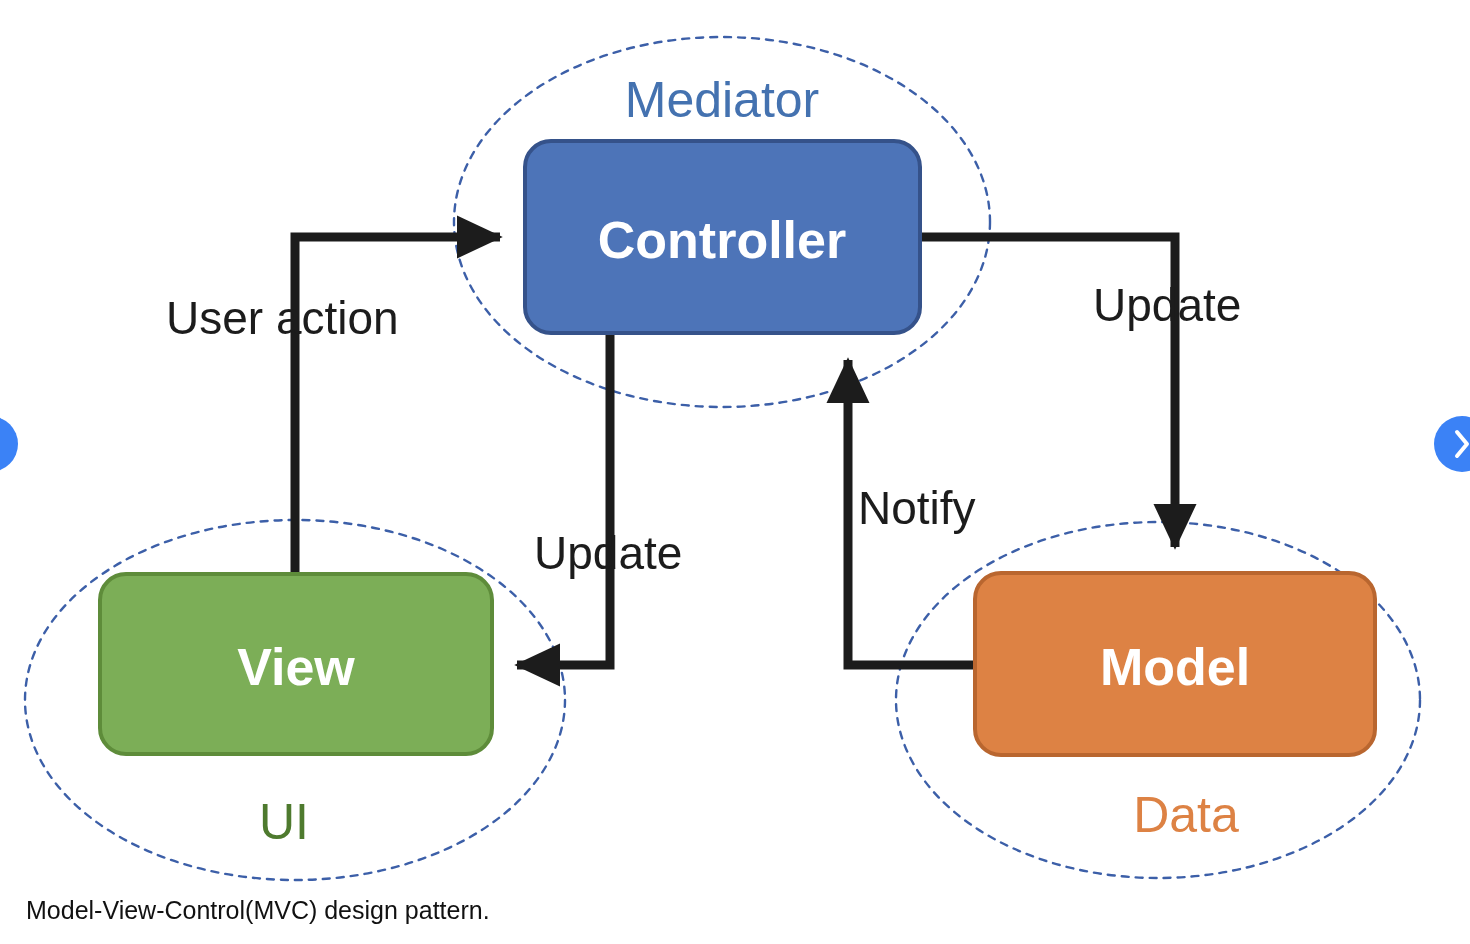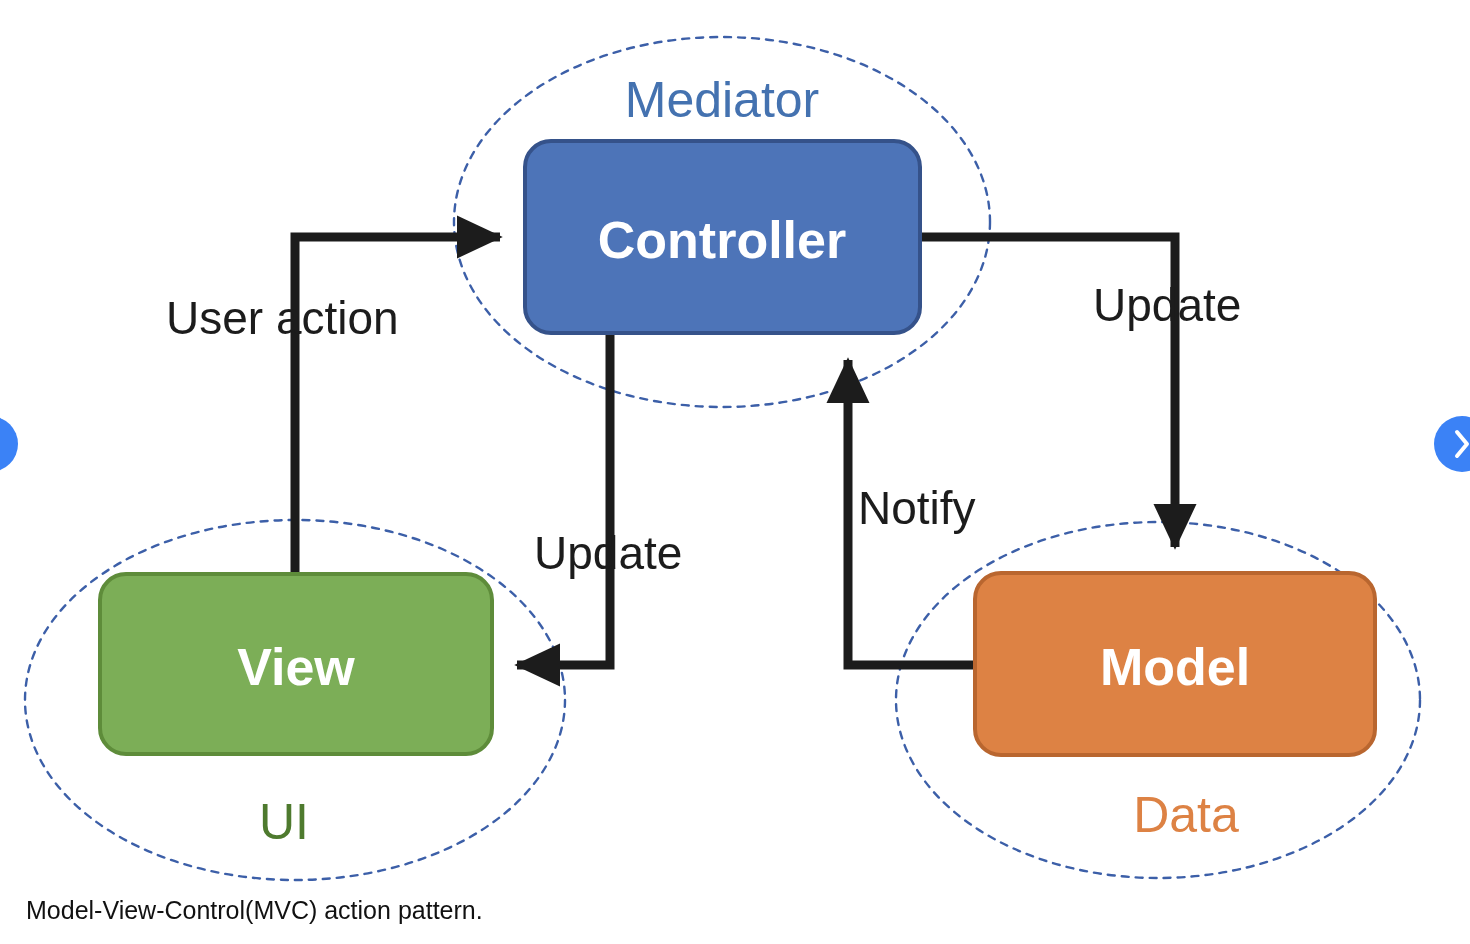--- a/index.html
+++ b/index.html
@@ -130,21 +130,21 @@
 
     <g>
       <text class="edge-label" x="166" y="318">User action</text>
       <text class="edge-label" x="534" y="553">Update</text>
       <text class="edge-label" x="1093" y="305">Update</text>
       <text class="edge-label" x="858" y="508">Notify</text>
     </g>
 
   </svg>
 
-  <div class="caption">Model-View-Control(MVC) action pattern.</div>
+  <div class="caption">Model-View-Control(MVC) design pattern.</div>
 
   <div class="nav-btn left">
     <svg width="22" height="30" viewBox="0 0 22 30">
       <path d="M16 3 L6 15 L16 27" fill="none" stroke="#ffffff" stroke-width="4" stroke-linecap="round" stroke-linejoin="round"></path>
     </svg>
   </div>
 
   <div class="nav-btn right">
     <svg width="22" height="30" viewBox="0 0 22 30">
       <path d="M6 3 L16 15 L6 27" fill="none" stroke="#ffffff" stroke-width="4" stroke-linecap="round" stroke-linejoin="round"></path>

